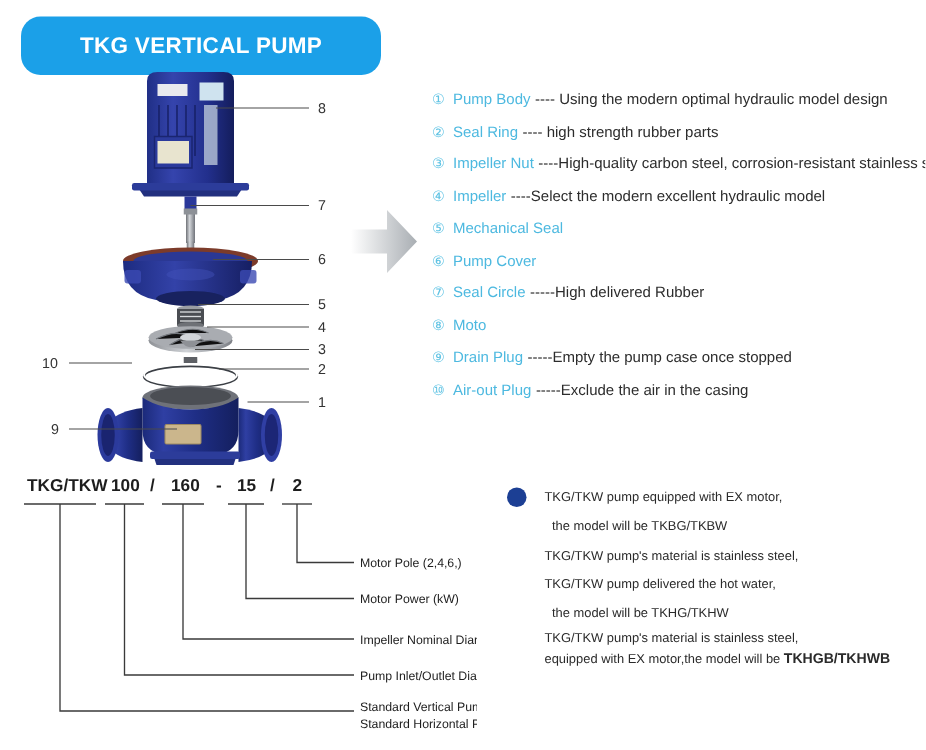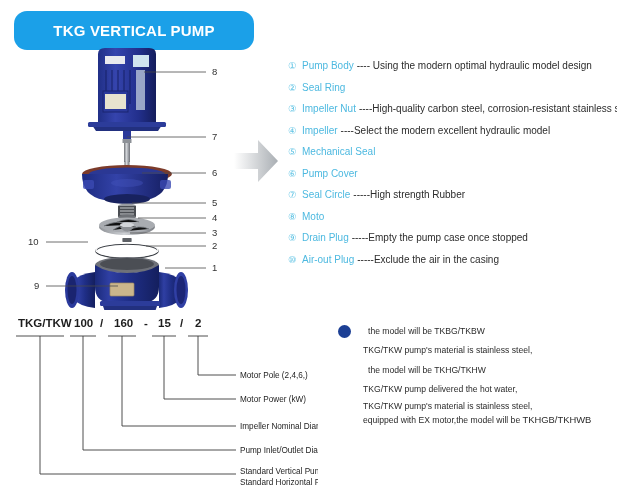--- a/index.html
+++ b/index.html
@@ -117,21 +117,21 @@
   }
   .note-line {
     font-size: 8.6px;
     color: #2a2a2a;
     line-height: 19.3px;
     white-space: nowrap;
     padding-left: 25px;
   }
   .note-line.indent { padding-left: 30px; }
   .note-line.tight { line-height: 14px; }
-  .note-strong { font-weight: normal; font-size: 9.4px; }
+  .note-strong { font-weight: bold; font-size: 9.4px; }
 </style>
 </head>
 <body>
 
 <div id="page">
 
   <div id="title-banner">
     <span class="title-text">TKG VERTICAL PUMP</span>
   </div>
 
@@ -310,20 +310,21 @@
 
   <div id="parts-list">
     <div class="part-row">
       <span class="part-num">①</span>
       <span class="part-name">Pump Body</span>
       <span class="part-desc">---- Using the modern optimal hydraulic model design</span>
     </div>
     <div class="part-row">
       <span class="part-num">②</span>
       <span class="part-name">Seal Ring</span>
+      <span class="part-desc">---- high strength rubber parts</span>
     </div>
     <div class="part-row">
       <span class="part-num">③</span>
       <span class="part-name">Impeller Nut</span>
       <span class="part-desc">----High-quality carbon steel, corrosion-resistant stainless steel</span>
     </div>
     <div class="part-row">
       <span class="part-num">④</span>
       <span class="part-name">Impeller</span>
       <span class="part-desc">----Select the modern excellent hydraulic model</span>
@@ -332,21 +333,21 @@
       <span class="part-num">⑤</span>
       <span class="part-name">Mechanical Seal</span>
     </div>
     <div class="part-row">
       <span class="part-num">⑥</span>
       <span class="part-name">Pump Cover</span>
     </div>
     <div class="part-row">
       <span class="part-num">⑦</span>
       <span class="part-name">Seal Circle</span>
-      <span class="part-desc">-----High strength Rubber</span>
+      <span class="part-desc">-----High delivered Rubber</span>
     </div>
     <div class="part-row">
       <span class="part-num">⑧</span>
       <span class="part-name">Moto</span>
     </div>
     <div class="part-row">
       <span class="part-num">⑨</span>
       <span class="part-name">Drain Plug</span>
       <span class="part-desc">-----Empty the pump case once stopped</span>
     </div>
@@ -393,23 +394,24 @@
         <text x="232" y="121">Impeller Nominal Diameter (mm)</text>
         <text x="232" y="145">Pump Inlet/Outlet Diameter (mm)</text>
         <text x="232" y="166">Standard Vertical  Pump/</text>
         <text x="232" y="177">Standard  Horizontal Pump</text>
       </g>
     </svg>
   </div>
 
   <div id="notes">
     <div id="note-dot"></div>
+    <div class="note-line">TKG/TKW pump equipped with EX motor,</div>
     <div class="note-line indent">the model will be TKBG/TKBW</div>
     <div class="note-line">TKG/TKW pump's material is stainless steel,</div>
+    <div class="note-line">TKG/TKW pump delivered the hot water,</div>
     <div class="note-line indent">the model will be TKHG/TKHW</div>
-    <div class="note-line">TKG/TKW pump delivered the hot water,</div>
     <div class="note-line tight">TKG/TKW pump's material is stainless steel,</div>
     <div class="note-line tight">
       <span>equipped with EX motor,the model will be </span><span class="note-strong">TKHGB/TKHWB</span>
     </div>
   </div>
 
 </div>
 
 </body></html>

